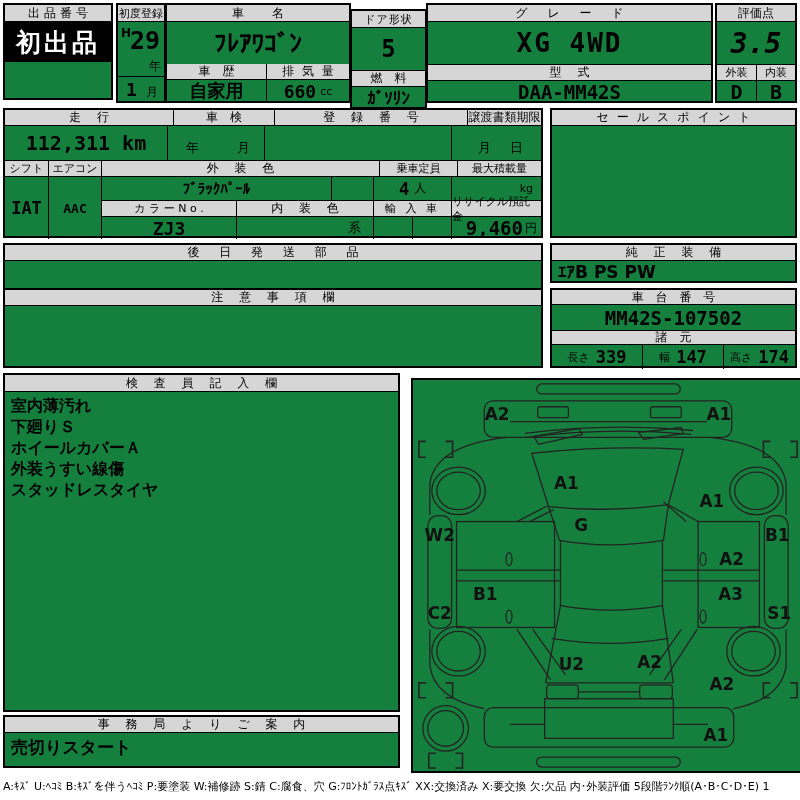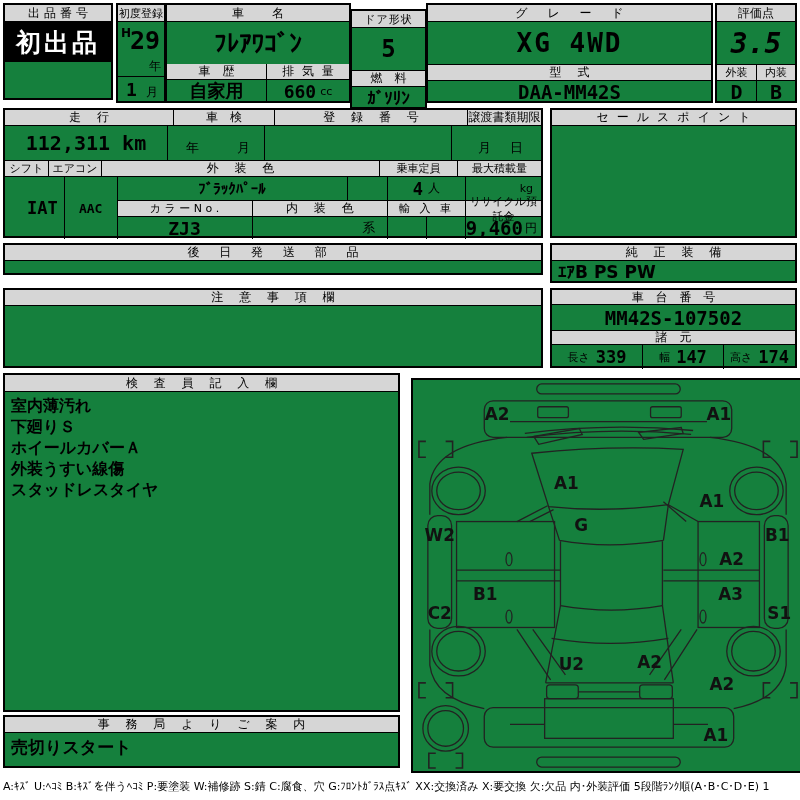--- a/index.html
+++ b/index.html
@@ -82,21 +82,21 @@
     <div style="display:flex;height:15px;border-top:1px solid #000;border-bottom:1px solid #000;">
       <div class="hd2" style="width:39px;border-right:1px solid #000;font-size:11px;">外装</div>
       <div class="hd2" style="flex:1;font-size:11px;">内装</div>
     </div>
     <div style="display:flex;height:22px;">
       <div class="val mono" style="width:39px;border-right:1px solid #000;font-size:20px;">D</div>
       <div class="val mono" style="flex:1;font-size:20px;">B</div>
     </div>
   </div>
 
-  <div class="cell b2" style="left:3px;top:108px;width:540px;height:130px;text-align:center;">
+  <div class="cell b2" style="left:3px;top:108px;width:540px;height:130px;">
 
     <div style="display:flex;height:15px;border-bottom:1px solid #000;">
       <div class="hd2 sp6" style="width:162px;border-right:1px solid #000;">走 行</div>
       <div class="hd2 sp4" style="width:96px;border-right:1px solid #000;">車 検</div>
       <div class="hd2 sp6" style="width:186px;border-right:1px solid #000;">登 録 番 号</div>
       <div class="hd2" style="flex:1;">譲渡書類期限</div>
     </div>
 
     <div style="display:flex;height:34px;border-bottom:1px solid #000;">
       <div class="val mono" style="width:162px;border-right:1px solid #000;font-size:20px;">112,311 km</div>
@@ -113,21 +113,21 @@
 
     <div style="display:flex;height:15px;border-bottom:1px solid #000;">
       <div class="hd2" style="width:43px;border-right:1px solid #000;font-size:11px;">シフト</div>
       <div class="hd2" style="width:52px;border-right:1px solid #000;font-size:11px;">エアコン</div>
       <div class="hd2 sp6" style="width:271px;border-right:1px solid #000;">外 装 色</div>
       <div class="hd2" style="width:77px;border-right:1px solid #000;font-size:11px;">乗車定員</div>
       <div class="hd2" style="flex:1;font-size:11px;">最大積載量</div>
     </div>
 
     <div style="display:flex;height:62px;">
-      <div class="val mono" style="width:43px;border-right:1px solid #000;font-size:17px;margin-left:16px;">IAT</div>
+      <div class="val mono" style="width:43px;border-right:1px solid #000;font-size:17px;">IAT</div>
       <div class="val mono" style="width:52px;border-right:1px solid #000;font-size:13px;">AAC</div>
       <div style="width:271px;border-right:1px solid #000;">
         <div style="display:flex;height:23px;border-bottom:1px solid #000;">
           <div class="val" style="width:229px;border-right:1px solid #000;font-size:15px;font-weight:bold;">ﾌﾞﾗｯｸﾊﾟｰﾙ</div>
           <div style="flex:1;"></div>
         </div>
         <div style="display:flex;height:15px;border-bottom:1px solid #000;">
           <div class="hd2" style="width:134px;border-right:1px solid #000;font-size:11px;">カ ラ ー N o .</div>
           <div class="hd2 sp6" style="flex:1;">内 装 色</div>
         </div>
@@ -156,21 +156,21 @@
         </div>
       </div>
     </div>
   </div>
 
   <div class="cell b2" style="left:550px;top:108px;width:247px;height:130px;">
     <div class="hdr sp8" style="height:15px;">セールスポイント</div>
     <div style="height:111px;"></div>
   </div>
 
-  <div class="cell b2" style="left:3px;top:243px;width:540px;height:32px;">
+  <div class="cell b2" style="left:3px;top:243px;width:540px;height:47px;">
     <div class="hdr sp8" style="height:15px;">後 日 発 送 部 品</div>
     <div style="height:21px;"></div>
   </div>
 
   <div class="cell b2" style="left:550px;top:243px;width:247px;height:40px;">
     <div class="hdr sp6" style="height:15px;">純 正 装 備</div>
     <div style="height:21px;display:flex;align-items:center;padding-left:6px;font-size:17px;font-weight:bold;">ｴｱB PS PW</div>
   </div>
 
   <div class="cell b2" style="left:3px;top:288px;width:540px;height:80px;">

